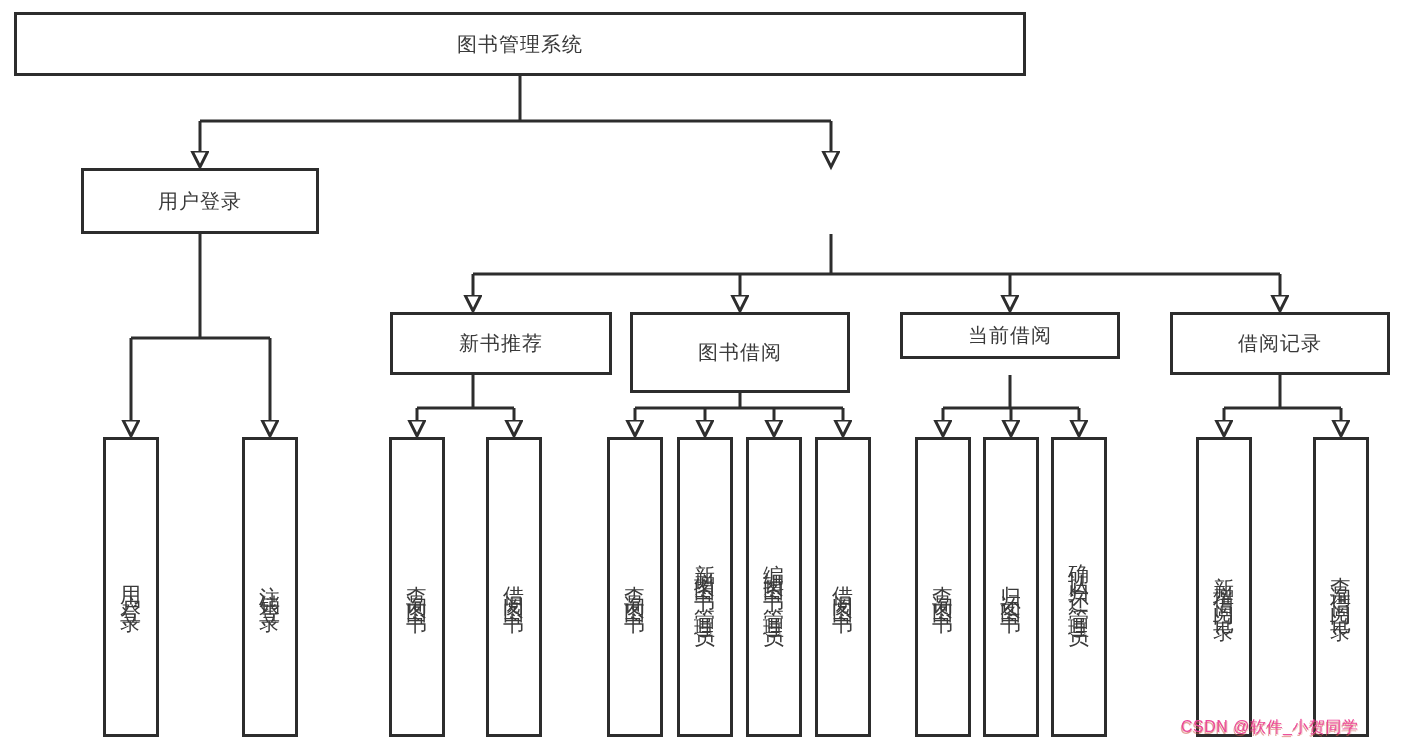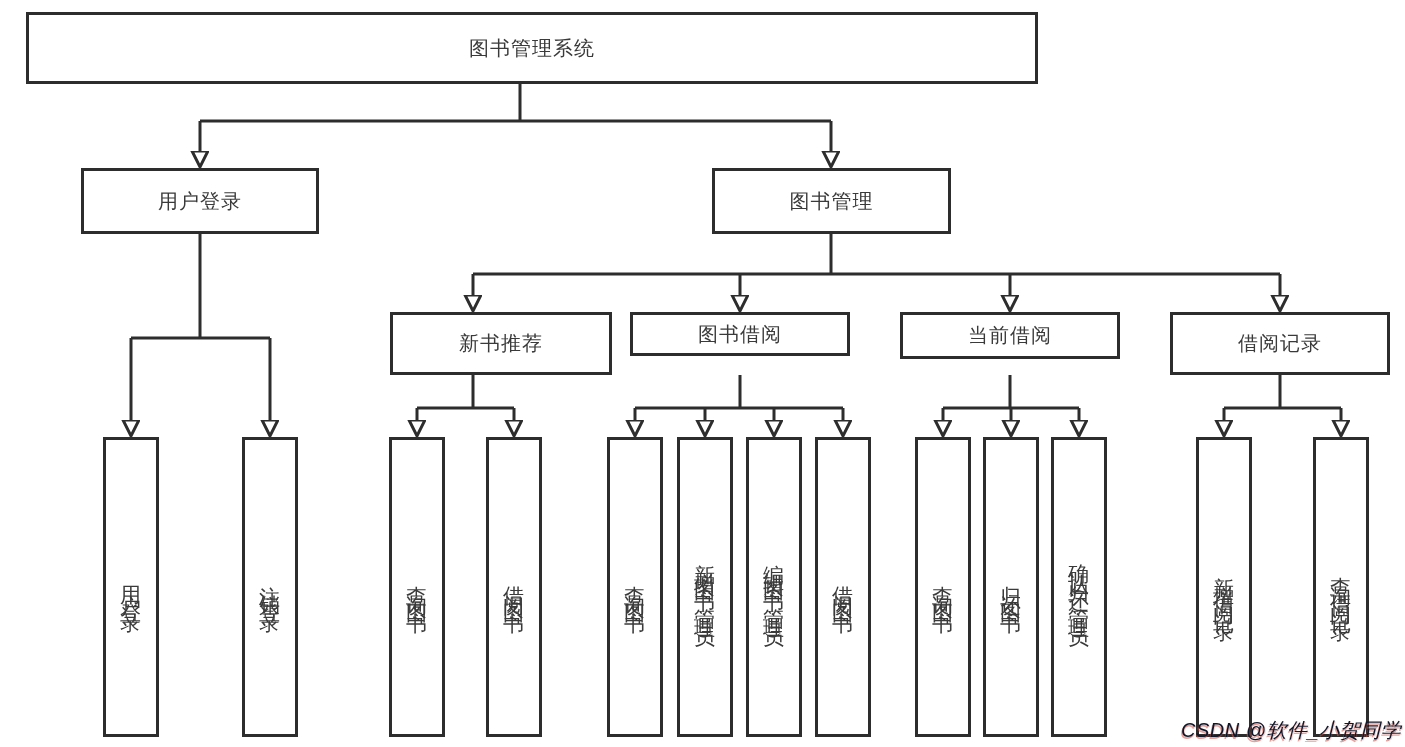--- a/index.html
+++ b/index.html
@@ -24,25 +24,25 @@
     box-sizing: border-box;
     display: flex;
     align-items: center;
     justify-content: center;
     color: #3a3a3a;
     font-size: 20px;
     letter-spacing: 1px;
     z-index: 2;
   }
   
-  .n-root   { left: 14px;   top: 12px;  width: 1012px; height: 72px; margin-left: 12px; }
+  .n-root   { left: 14px;   top: 12px;  width: 1012px; height: 64px; }
   .n-ulogin { left: 81px;   top: 168px; width: 238px;  height: 66px; }
   .n-bmgmt  { left: 712px;  top: 168px; width: 239px;  height: 66px; }
   .n-newrec { left: 362px;  top: 312px; width: 222px;  height: 63px; margin-left: 28px; }
-  .n-borrow { left: 630px;  top: 312px; width: 220px;  height: 44px; }
+  .n-borrow { left: 630px;  top: 312px; width: 220px;  height: 81px; }
   .n-curr   { left: 900px;  top: 312px; width: 220px;  height: 47px; }
   .n-record { left: 1170px; top: 312px; width: 220px;  height: 63px; }
   
   .leaf {
     top: 437px;
     width: 56px;
     height: 300px;
     font-size: 21px;
     letter-spacing: 0;
   }
@@ -63,27 +63,26 @@
   .l-b4 { left: 815px; }
   .l-c1 { left: 915px; }
   .l-c2 { left: 983px; }
   .l-c3 { left: 1051px; }
   .l-r1 { left: 1196px; }
   .l-r2 { left: 1313px; }
   .watermark {
     position: absolute;
     left: 1181px;
     top: 717px;
-    font-size: 20px;
-    color: #0f172a;
+    font-size: 16px;
+    color: #ec4899;
     text-shadow: -1px 2px 0 rgba(209, 89, 79, 0.55), 1px 1px 0 rgba(209, 89, 79, 0.25);
     letter-spacing: 0.5px;
     white-space: nowrap;
     z-index: 5;
-    font-style: italic;
   }
 </style>
 </head>
 <body>
 
 <div class="stage">
 
   <svg class="connectors" viewBox="0 0 1405 747" xmlns="http://www.w3.org/2000/svg">
     <defs>
       <marker id="arrow" markerUnits="userSpaceOnUse" markerWidth="20" markerHeight="20" refX="1" refY="9" orient="auto">
@@ -120,23 +119,20 @@
     <path d="M1224 408 V421" marker-end="url(#arrow)"></path>
     <path d="M1341 408 V421" marker-end="url(#arrow)"></path>
   </svg>
 
   <div class="node n-root">
     <span>图书管理系统</span>
   </div>
 
   <div class="node n-ulogin">
     <span>用户登录</span>
-  </div>
-  <div class="node n-bmgmt">
-    <span>图书管理</span>
   </div>
 
   <div class="node n-newrec">
     <span>新书推荐</span>
   </div>
   <div class="node n-borrow">
     <span>图书借阅</span>
   </div>
   <div class="node n-curr">
     <span>当前借阅</span>

